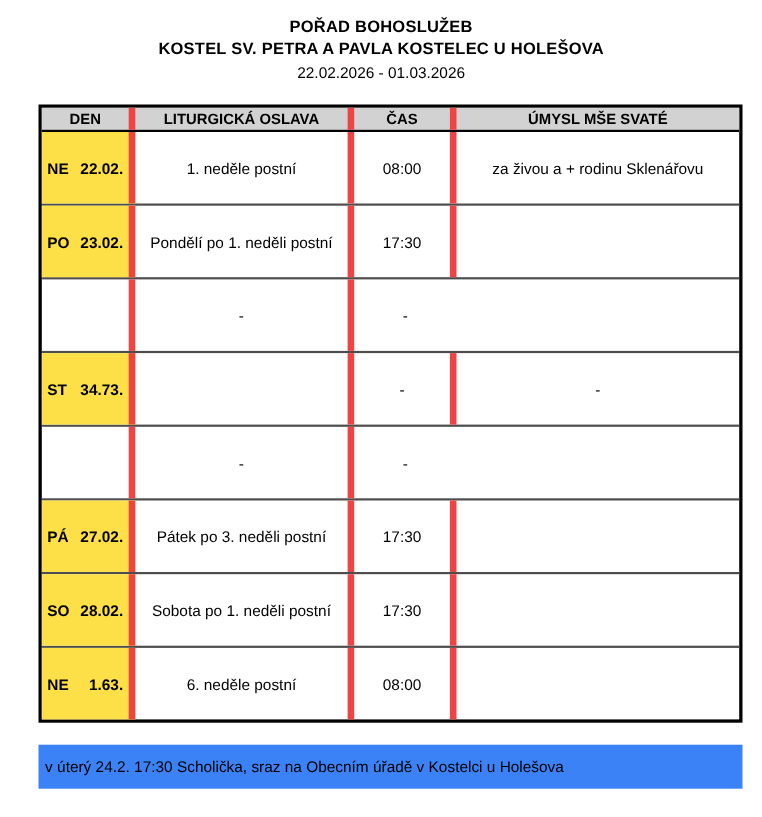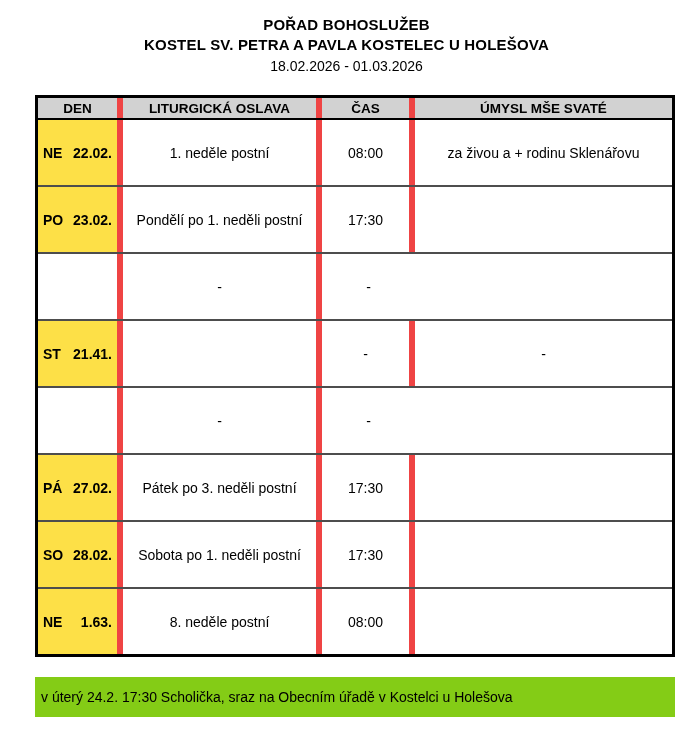--- a/index.html
+++ b/index.html
@@ -74,37 +74,37 @@
     justify-content: space-between;
     padding: 0 5px;
     box-sizing: border-box;
   }
   .footer-note {
     position: absolute;
     left: 35px;
     top: 677px;
     width: 640px;
     height: 40px;
-    background: #84cc16;
+    background: #3b82f6;
     display: flex;
     align-items: center;
     padding-left: 6px;
     box-sizing: border-box;
     font-size: 14px;
   }
 </style>
 </head>
 <body>
 
 <div class="page">
 
   <div class="title-block">
     <div class="title-line">POŘAD BOHOSLUŽEB</div>
     <div class="title-line">KOSTEL SV. PETRA A PAVLA KOSTELEC U HOLEŠOVA</div>
-    <div class="date-range">18.02.2026 - 01.03.2026</div>
+    <div class="date-range">22.02.2026 - 01.03.2026</div>
   </div>
 
   <div class="schedule-table">
 
     <div class="row header-row">
       <div class="cell col-border">DEN</div>
       <div class="cell col-border">LITURGICKÁ OSLAVA</div>
       <div class="cell col-border">ČAS</div>
       <div class="cell">ÚMYSL MŠE SVATÉ</div>
     </div>
@@ -130,21 +130,21 @@
 
     <div class="row data-row">
       <div class="cell col-border"></div>
       <div class="cell col-border">-</div>
       <div class="cell">-</div>
     </div>
 
     <div class="row data-row">
       <div class="cell col-border day-cell">
         <span>ST</span>
-        <span>21.41.</span>
+        <span>34.73.</span>
       </div>
       <div class="cell col-border"></div>
       <div class="cell col-border">-</div>
       <div class="cell">-</div>
     </div>
 
     <div class="row data-row">
       <div class="cell col-border"></div>
       <div class="cell col-border">-</div>
       <div class="cell">-</div>
@@ -168,21 +168,21 @@
       <div class="cell col-border">Sobota po 1. neděli postní</div>
       <div class="cell col-border">17:30</div>
       <div class="cell"></div>
     </div>
 
     <div class="row data-row">
       <div class="cell col-border day-cell">
         <span>NE</span>
         <span>1.63.</span>
       </div>
-      <div class="cell col-border">8. neděle postní</div>
+      <div class="cell col-border">6. neděle postní</div>
       <div class="cell col-border">08:00</div>
       <div class="cell"></div>
     </div>
 
   </div>
 
   <div class="footer-note">v úterý 24.2. 17:30 Scholička, sraz na Obecním úřadě v Kostelci u Holešova</div>
 
 </div>
 

